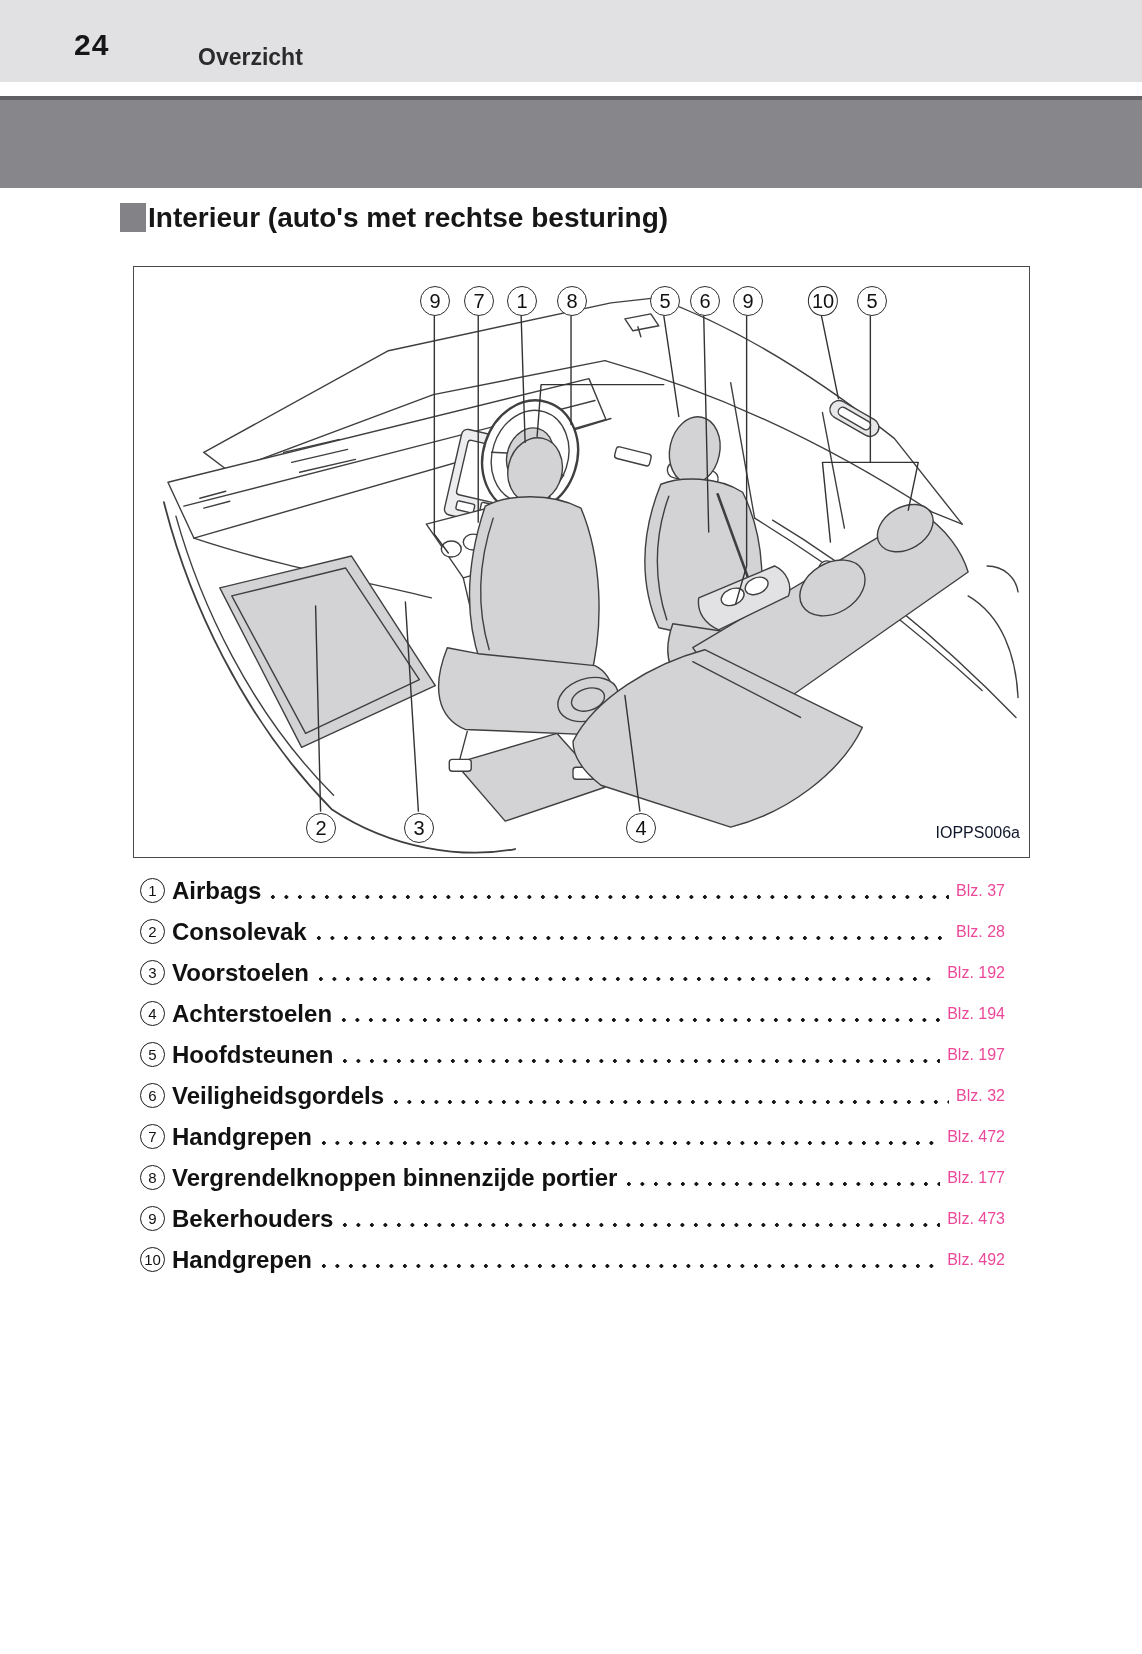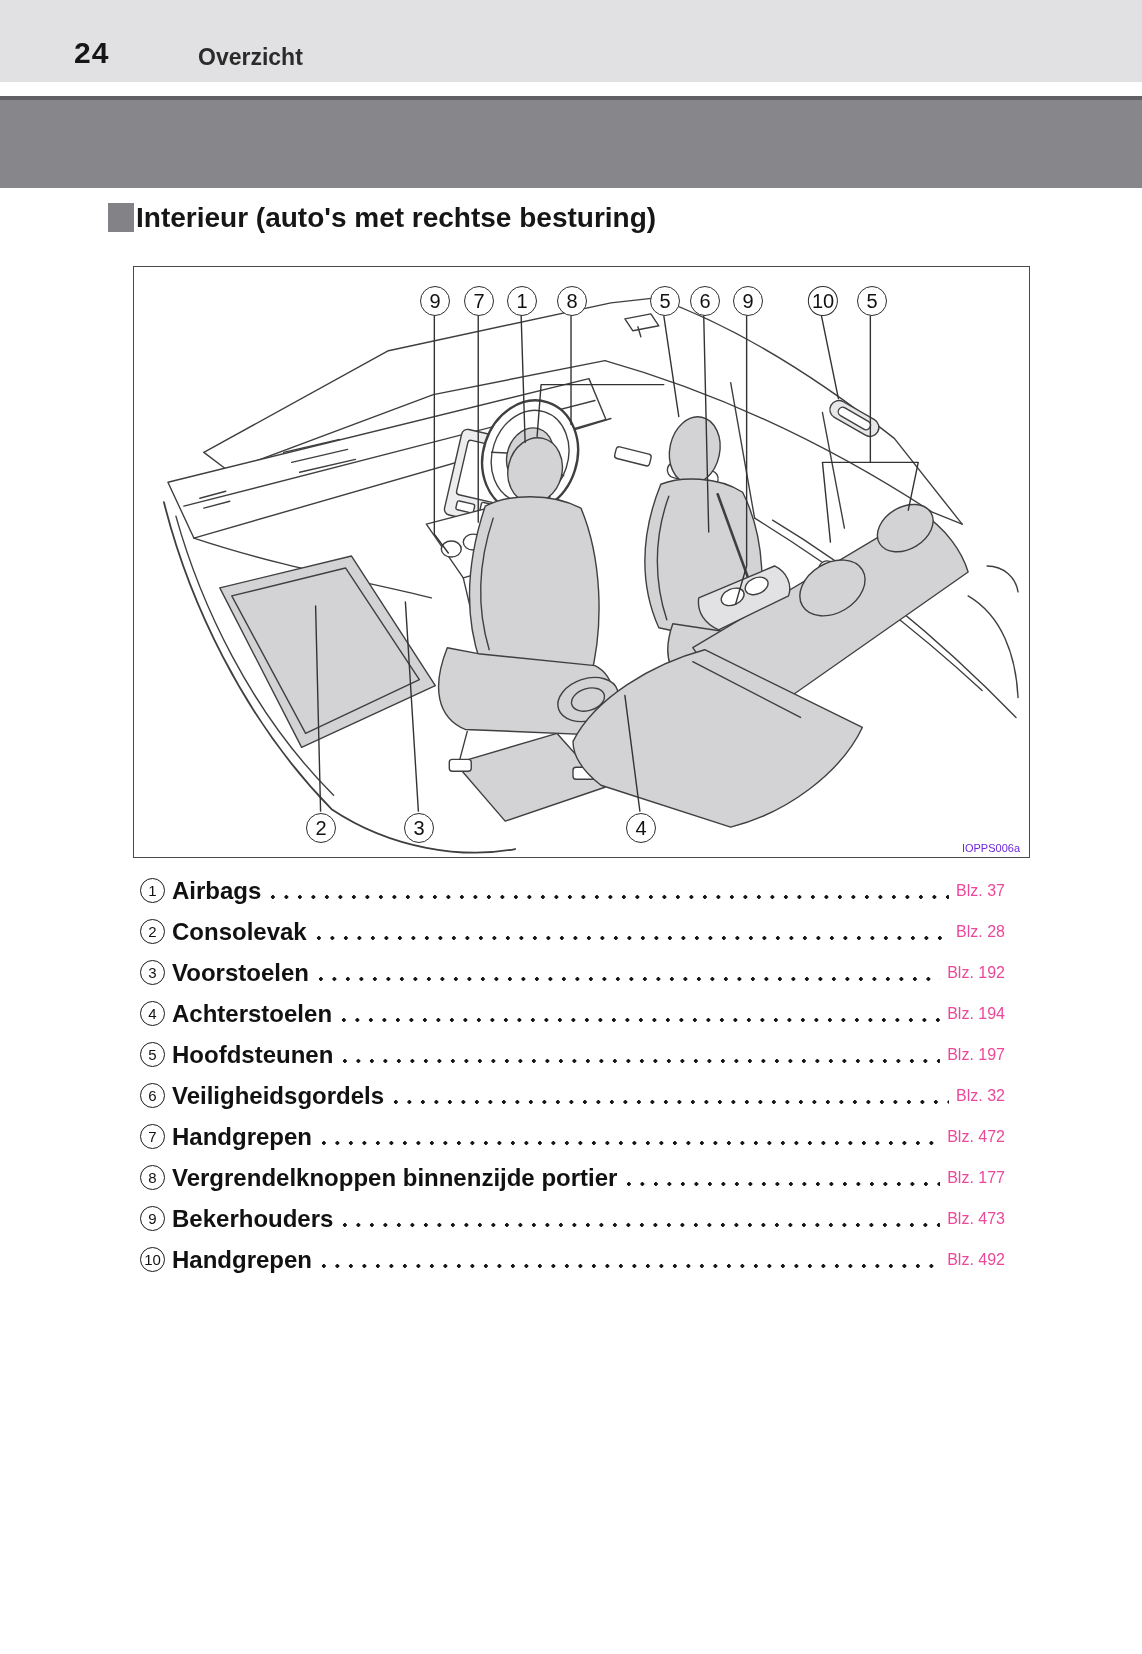--- a/index.html
+++ b/index.html
@@ -1,33 +1,33 @@
 <!DOCTYPE html>
 <html style="--header_bar: #e1e1e4; --band: #86868b; --band_edge: #606065; --bullet: #828287; --ink: #111111; --line_art: #3f3f3f; --seat_fill: #d3d3d6;"><head>
 <meta charset="utf-8">
 <style>
   * { margin:0; padding:0; box-sizing:border-box; }
   html,body { background:#fff; }
   body { font-family:"Liberation Sans","DejaVu Sans",sans-serif; color:var(--ink,#111); }
   .page { position:relative; width:1142px; height:1654px; background:#fff; overflow:hidden; }
 
   .topbar { position:absolute; left:0; top:0; width:100%; height:82px; background:var(--header_bar); }
-  .pagenum { position:absolute; left:74px; top:36px; font-size:30px; font-weight:bold; letter-spacing:1px; color:#161616; }
+  .pagenum { position:absolute; left:74px; top:28px; font-size:30px; font-weight:bold; letter-spacing:1px; color:#161616; }
   .section { position:absolute; left:198px; top:44px; font-size:23px; color:#2b2b2b;font-weight:bold; }
 
   .band { position:absolute; left:0; top:96px; width:100%; height:92px; background:var(--band); border-top:4px solid var(--band_edge); }
 
-  .heading { position:absolute; left:108px; top:203px; display:flex; align-items:flex-start; }
+  .heading { position:absolute; left:120px; top:203px; display:flex; align-items:flex-start; }
   .bullet { width:26px; height:29px; background:var(--bullet); flex:0 0 auto; }
   .heading h1 { font-size:28px; font-weight:bold; color:#161616; line-height:29px; margin-left:2px; white-space:nowrap; }
 
   .frame { position:absolute; left:133px; top:266px; width:897px; height:592px; border:1.5px solid #4a4a4a; background:#fff; }
   .canvas { position:absolute; inset:0; }
   .canvas svg { position:absolute; inset:0; width:100%; height:100%; }
-  .figcode { position:absolute; right:9px; bottom:3px; font-size:11px; color:#6d28d9; }
+  .figcode { position:absolute; right:9px; bottom:15px; font-size:16px; color:#0f172a; }
 
   .callout { position:absolute; transform:translate(-50%,-50%); min-width:30px; height:30px; padding:0 3px;
              border:1.8px solid #2e2e2e; border-radius:50%; background:#fff; display:flex; align-items:center;
              justify-content:center; font-size:20px; color:#111; line-height:1; }
 
   .toc { position:absolute; left:140px; top:870px; width:865px; }
   .toc-row { display:flex; align-items:center; height:41px; }
   .cnum { min-width:25px; height:25px; padding:0 1px; border:1.5px solid #1a1a1a; border-radius:50%;
           display:flex; align-items:center; justify-content:center; font-size:15px; color:#111; flex:0 0 auto; }
   .tlabel { font-weight:bold; font-size:24px; margin-left:7px; white-space:nowrap; color:#111; }

